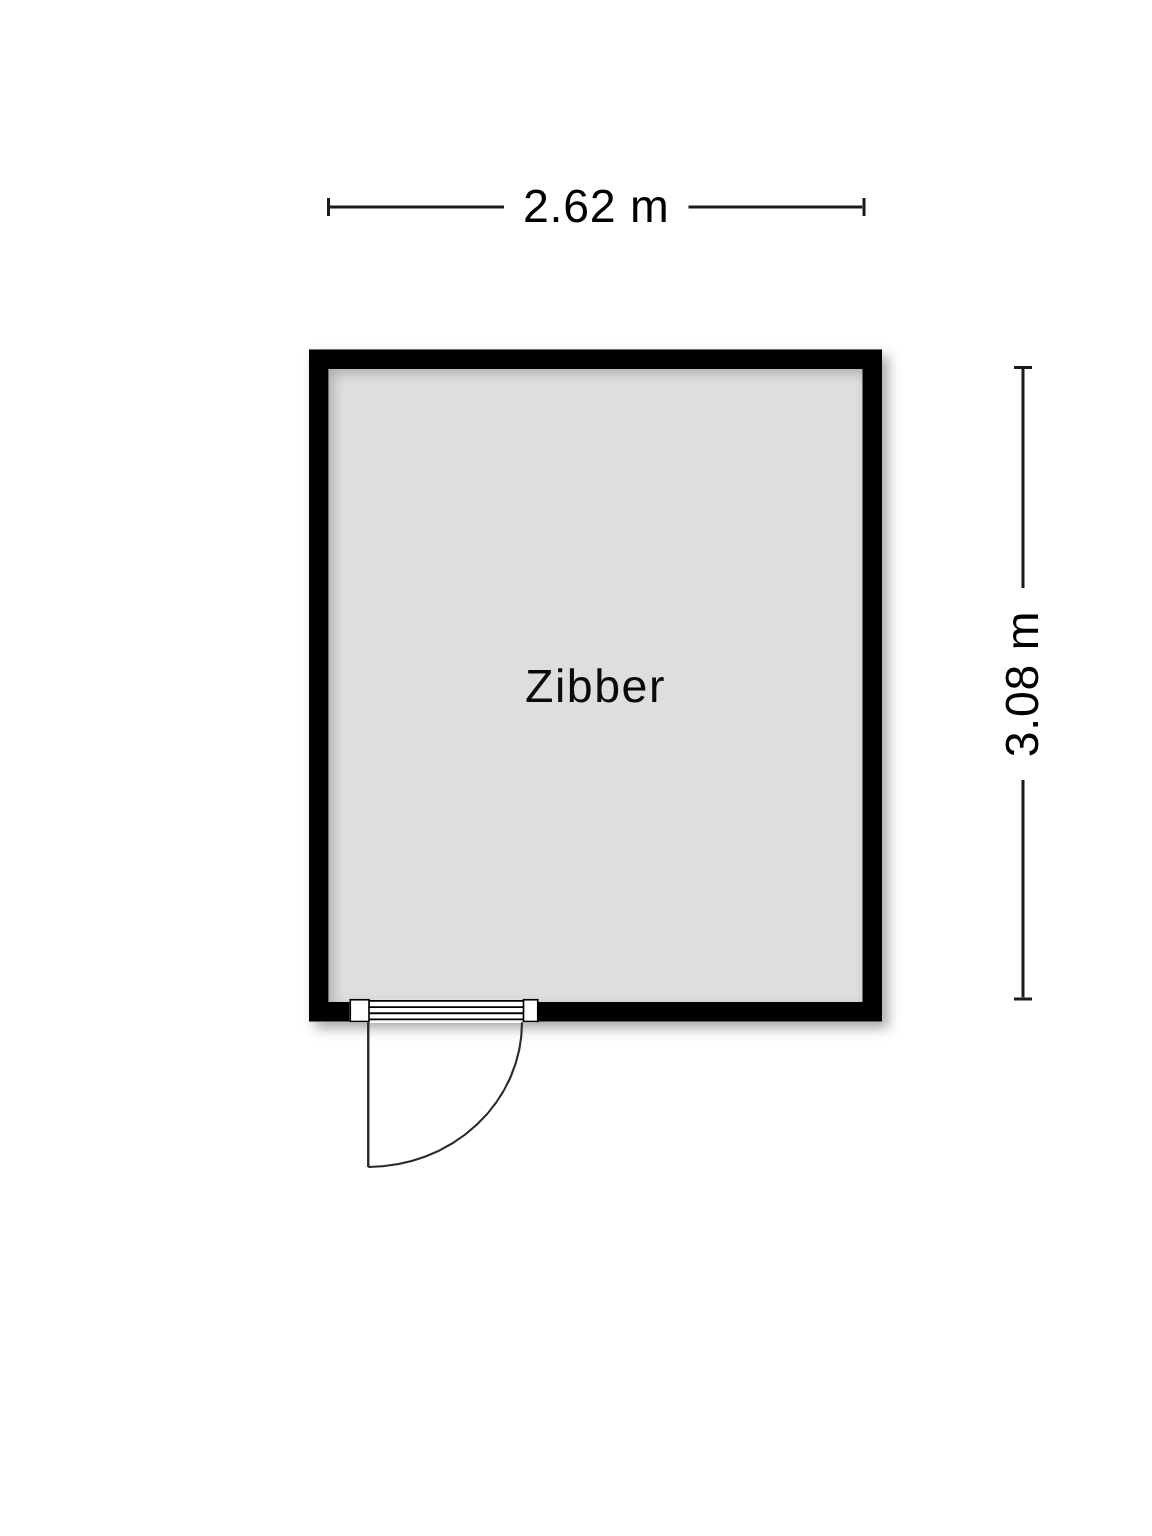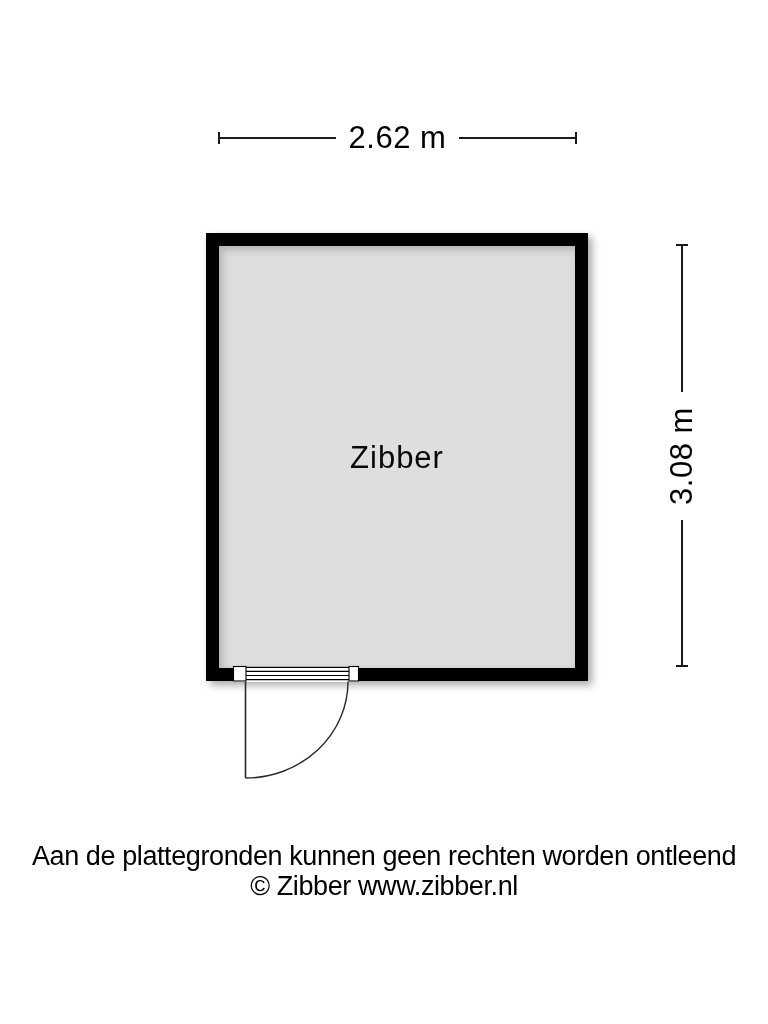--- a/index.html
+++ b/index.html
@@ -106,18 +106,14 @@
     </g>
 
     <rect x="233.5" y="666.5" width="12.5" height="14.5" fill="#ffffff" stroke="#000000" stroke-width="1.1"></rect>
     <rect x="349" y="666.5" width="9.5" height="14.5" fill="#ffffff" stroke="#000000" stroke-width="1.1"></rect>
 
     <line x1="245.5" y1="681.5" x2="245.5" y2="778" stroke="#2a2a2a" stroke-width="1.6"></line>
 
     <path d="M 245.5 778 A 102.5 96.5 0 0 0 348 681.5" fill="none" stroke="#2a2a2a" stroke-width="1.4"></path>
   </svg>
 
-  <div class="footer">
-    <div class="f-line">Aan de plattegronden kunnen geen rechten worden ontleend</div>
-    <div class="f-line">© Zibber www.zibber.nl</div>
-  </div>
 
 </div>
 
 </body></html>

